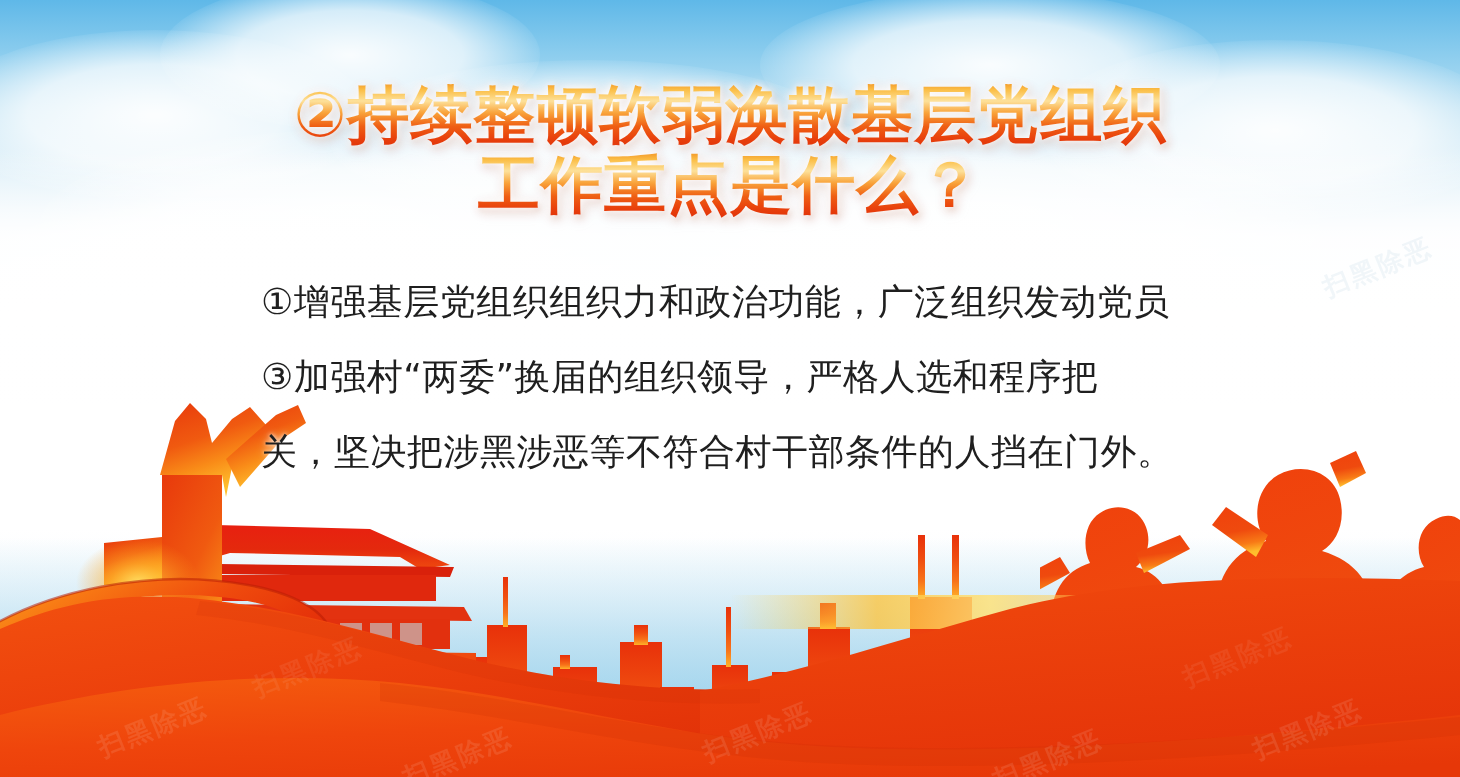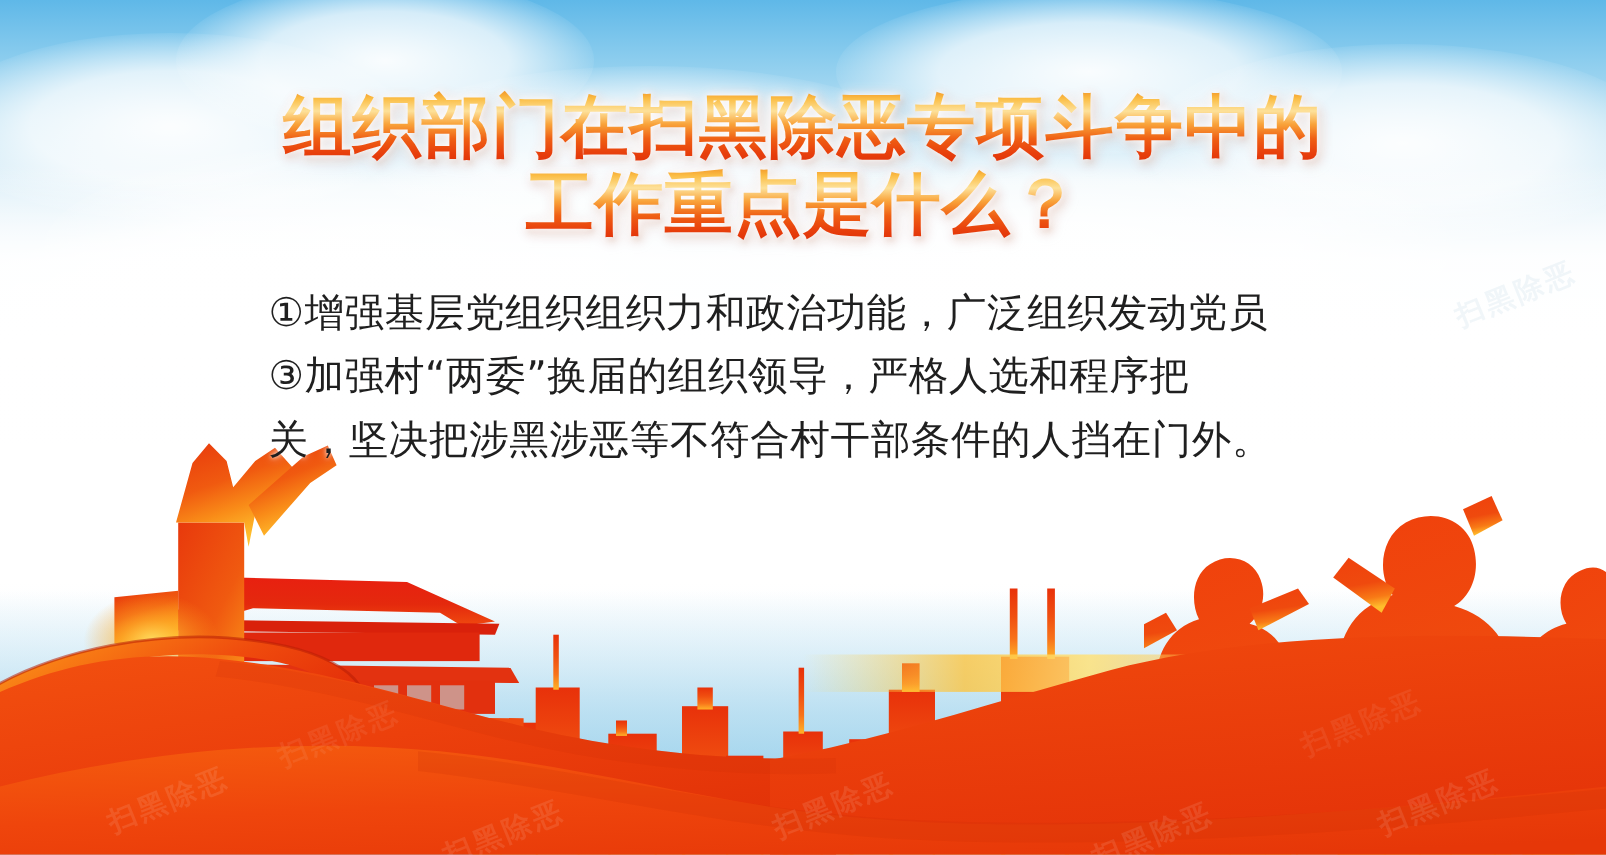--- a/index.html
+++ b/index.html
@@ -103,21 +103,21 @@
     top:256px;
     width:990px;
     z-index:11;
     font-family:"DejaVu Sans","Liberation Sans", sans-serif;
     font-size:36px;
     line-height:58px;
     color:#1f1f1f;
     letter-spacing:0.5px;
     text-shadow:0 0 4px rgba(255,255,255,.92), 0 0 9px rgba(255,255,255,.75);
   }
-  .body-text p { margin:0; white-space:nowrap; }
+  .body-text p { margin:17px; white-space:nowrap; }
 
   
   .wm {
     position:absolute;
     font-family:"DejaVu Sans","Liberation Sans", sans-serif;
     font-size:26px;
     font-weight:bold;
     color:rgba(255,255,255,.10);
     transform:rotate(-22deg);
     pointer-events:none;
@@ -354,21 +354,21 @@
   <div class="wm" style="left:95px;  top:710px;">扫黑除恶</div>
   <div class="wm" style="left:400px; top:740px;">扫黑除恶</div>
   <div class="wm" style="left:700px; top:715px;">扫黑除恶</div>
   <div class="wm" style="left:990px; top:742px;">扫黑除恶</div>
   <div class="wm" style="left:1250px;top:712px;">扫黑除恶</div>
   <div class="wm" style="left:1180px;top:640px; color:rgba(255,255,255,.07);">扫黑除恶</div>
   <div class="wm" style="left:250px; top:650px; color:rgba(255,255,255,.07);">扫黑除恶</div>
   <div class="wm" style="left:1320px;top:250px; color:rgba(120,170,200,.10);">扫黑除恶</div>
 
   <div class="title-wrap">
-    <div class="title-line">组织部门在扫黑除恶专项斗争中的</div>
+    <div class="title-line">②持续整顿软弱涣散基层党组织</div>
     <div class="title-line">工作重点是什么？</div>
   </div>
 
   <div class="body-text">
     <p>①增强基层党组织组织力和政治功能，广泛组织发动党员</p>
     <p>③加强村“两委”换届的组织领导，严格人选和程序把</p>
     <p>关，坚决把涉黑涉恶等不符合村干部条件的人挡在门外。</p>
   </div>
 
 </div>

